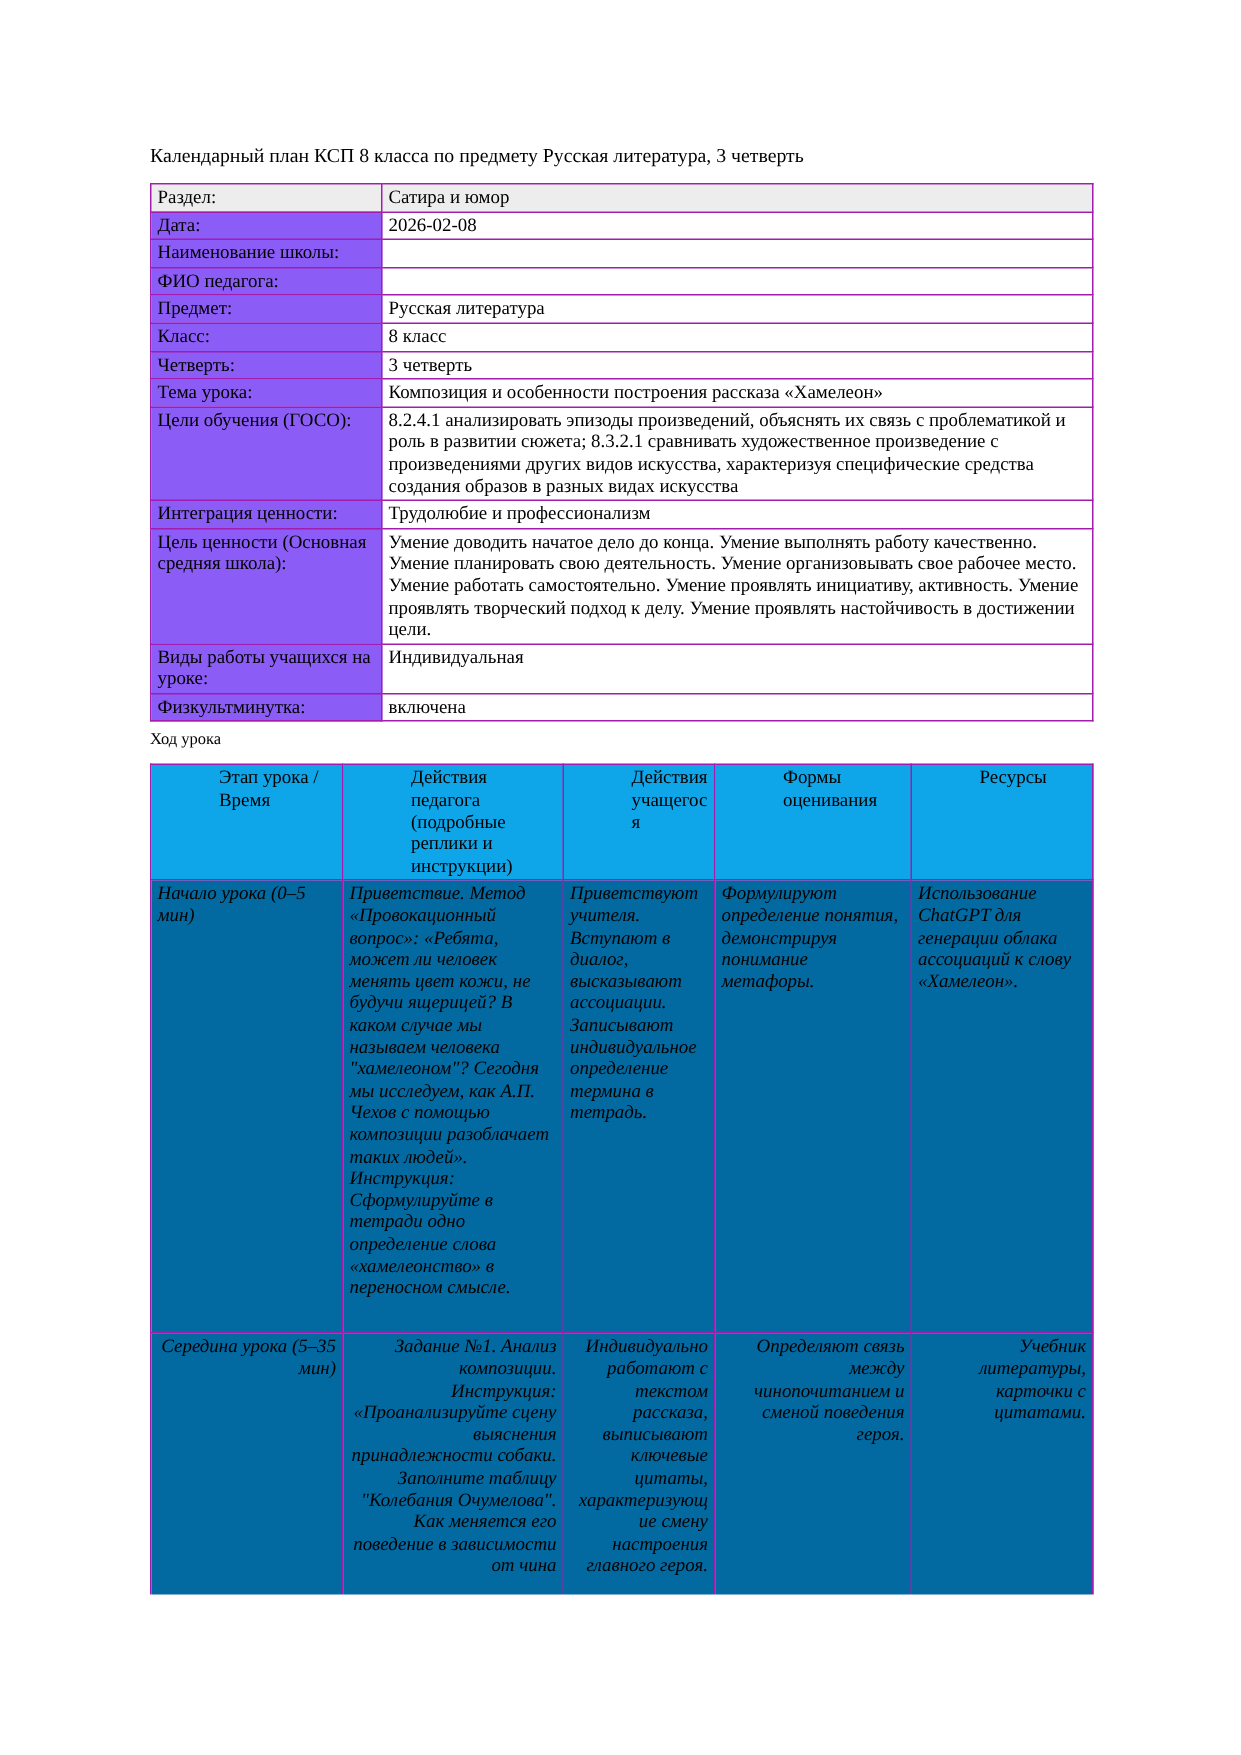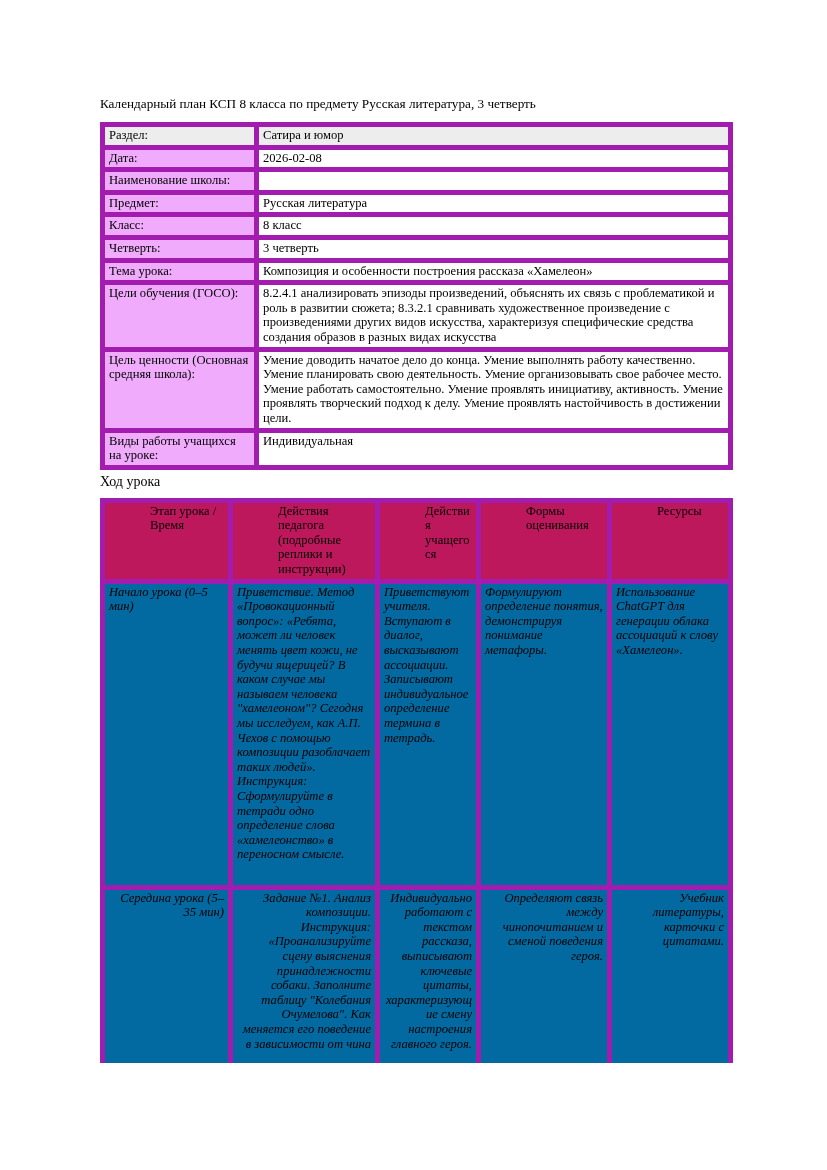--- a/index.html
+++ b/index.html
@@ -27,58 +27,58 @@
     top: 96px;
     width: 628px;
   }
   .doc-title {
     font-size: 13.2px;
     line-height: 16px;
     margin: 0 0 10px 0;
     white-space: nowrap;
   }
   .section-label {
-    font-size: 14px;
+    font-size: 11px;
     line-height: 16px;
     margin: 4px 0 8px 0;
   }
 
   table {
     border-collapse: collapse;
     width: 628px;
     table-layout: fixed;
     font-size: 12.6px;
     line-height: 14.6px;
   }
   table td, table th {
-    border: 5px solid #a21caf;
+    border: 1px solid #a21caf;
     padding: 1px 4px 2px 4px;
     vertical-align: top;
     text-align: left;
     font-weight: normal;
     word-wrap: break-word;
     overflow-wrap: break-word;
     hyphens: none;
   }
 
   
   .info-table col.c-label { width: 154px; }
   .info-table col.c-value { width: 474px; }
   .info-table td { background: #ffffff; }
-  .info-table td.label { background: #f0abfc; }
+  .info-table td.label { background: #8b5cf6; }
   .info-table td.value { background: #ffffff; }
   .info-table tr.row-shade td { background: #ededed; }
 
   
   .flow-table col.c1 { width: 128px; }
   .flow-table col.c2 { width: 147px; }
   .flow-table col.c3 { width: 101px; }
   .flow-table col.c4 { width: 131px; }
   .flow-table col.c5 { width: 121px; }
-  .flow-table thead td { background: #be185d; padding-left: 45px; }
+  .flow-table thead td { background: #0ea5e9; padding-left: 45px; }
   .flow-table tbody td { background: #0369a1; font-style: italic; }
 
   .hdr-cell { height: 46px; }
   .body-cell-1 { height: 298px; }
   .body-cell-2 { height: 186px; text-align: right; }
 
   .clip-bottom {
     position: absolute;
     left: 0;
     top: 1063px;
@@ -108,46 +108,58 @@
         </tr>
         <tr>
           <td class="label">Дата:</td>
           <td class="value">2026-02-08</td>
         </tr>
         <tr>
           <td class="label">Наименование школы:</td>
           <td class="value"></td>
         </tr>
         <tr>
+          <td class="label">ФИО педагога:</td>
+          <td class="value"></td>
+        </tr>
+        <tr>
           <td class="label">Предмет:</td>
           <td class="value">Русская литература</td>
         </tr>
         <tr>
           <td class="label">Класс:</td>
           <td class="value">8 класс</td>
         </tr>
         <tr>
           <td class="label">Четверть:</td>
           <td class="value">3 четверть</td>
         </tr>
         <tr>
           <td class="label">Тема урока:</td>
           <td class="value">Композиция и особенности построения рассказа «Хамелеон»</td>
         </tr>
         <tr>
           <td class="label">Цели обучения (ГОСО):</td>
           <td class="value">8.2.4.1 анализировать эпизоды произведений, объяснять их связь с проблематикой и роль в развитии сюжета; 8.3.2.1 сравнивать художественное произведение с произведениями других видов искусства, характеризуя специфические средства создания образов в разных видах искусства</td>
         </tr>
         <tr>
+          <td class="label">Интеграция ценности:</td>
+          <td class="value">Трудолюбие и профессионализм</td>
+        </tr>
+        <tr>
           <td class="label">Цель ценности (Основная средняя школа):</td>
           <td class="value">Умение доводить начатое дело до конца. Умение выполнять работу качественно. Умение планировать свою деятельность. Умение организовывать свое рабочее место. Умение работать самостоятельно. Умение проявлять инициативу, активность. Умение проявлять творческий подход к делу. Умение проявлять настойчивость в достижении цели.</td>
         </tr>
         <tr>
           <td class="label">Виды работы учащихся на уроке:</td>
           <td class="value">Индивидуальная</td>
+        </tr>
+        <tr>
+          <td class="label">Физкультминутка:</td>
+          <td class="value">включена</td>
         </tr>
       </tbody>
     </table>
 
     <div class="section-label">Ход урока</div>
 
     <table class="flow-table">
       <colgroup>
         <col class="c1">
         <col class="c2">

